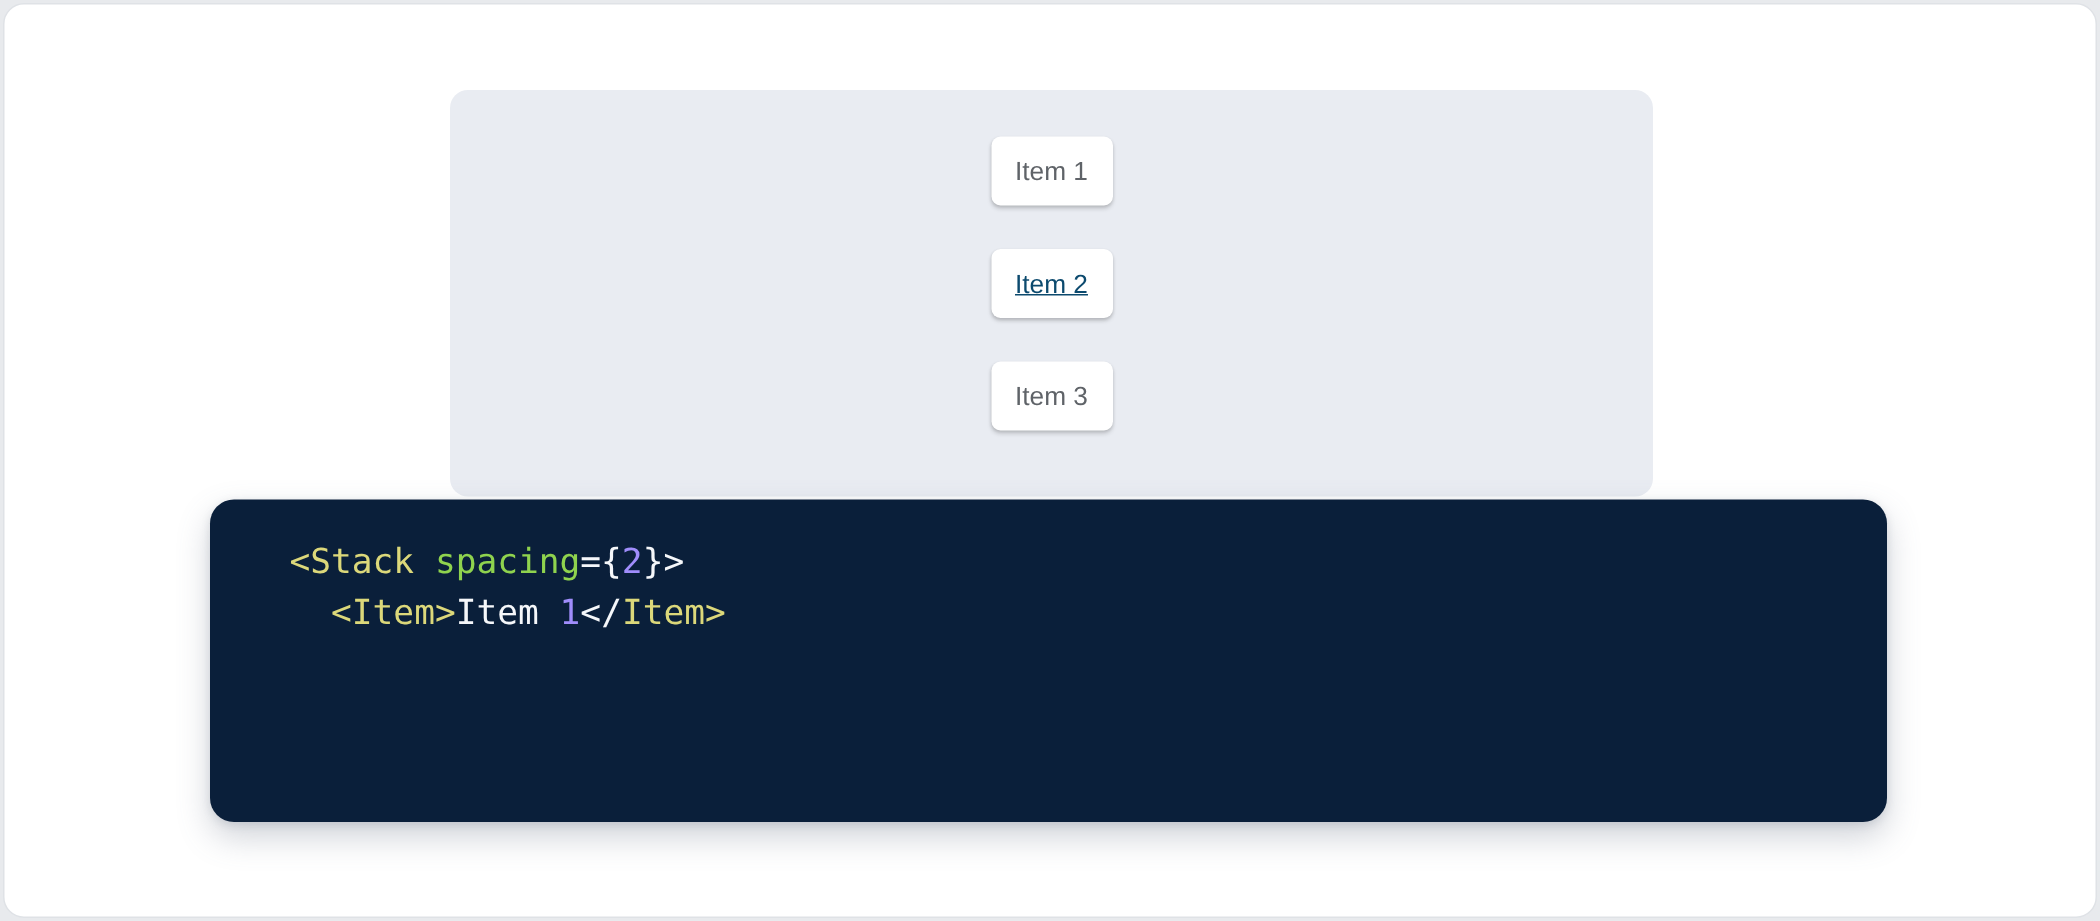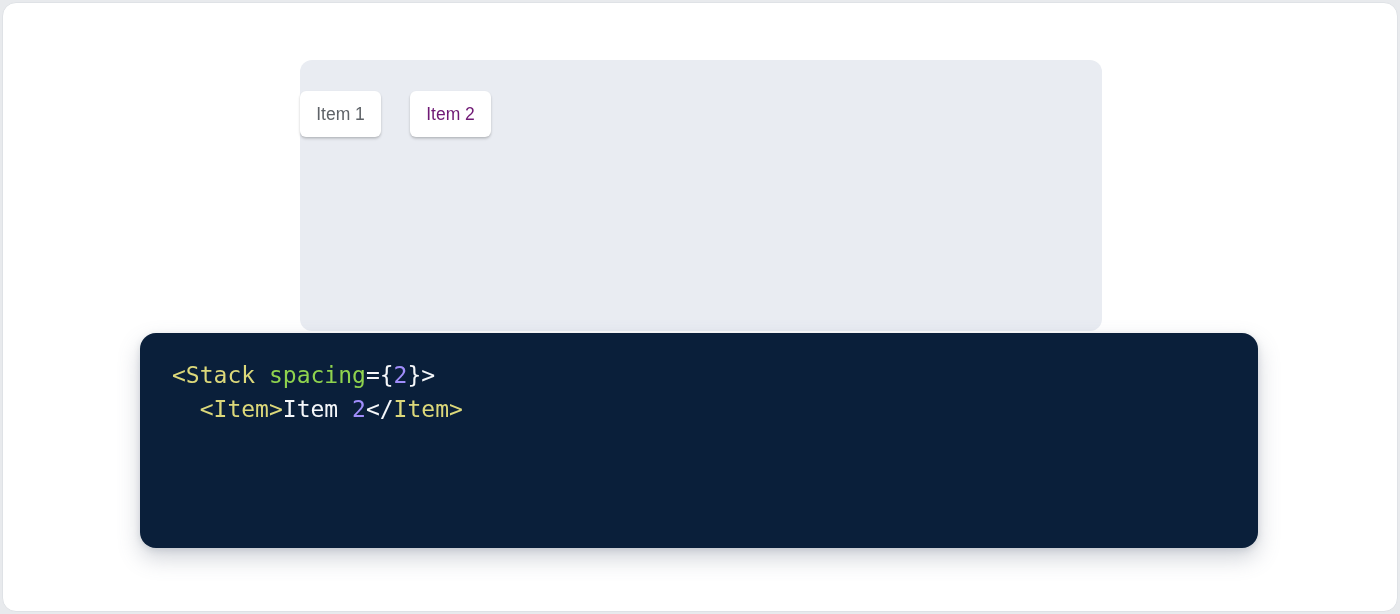--- a/index.html
+++ b/index.html
@@ -19,21 +19,21 @@
     z-index: 0;
   }
   .demo-panel {
     position: absolute; left: 300px; top: 60px;
     width: 802px; height: 271px;
     background: #e9ecf2;
     border-radius: 12px;
     z-index: 1;
   }
   .stack {
-    display: flex; flex-direction: row;
+    display: flex; flex-direction: column;
     align-items: center;
     padding-top: 31px;
     gap: 29px;
   }
   .item {
     width: 81px; height: 46px;
     background: #ffffff;
     border-radius: 6px;
     display: flex; align-items: center; justify-content: center;
     font-size: 17.5px;
@@ -47,36 +47,39 @@
     border-radius: 16px;
     box-shadow: 0 10px 22px rgba(100,110,130,0.30), 0 2px 6px rgba(100,110,130,0.18);
     z-index: 2;
   }
   .code-content {
     padding: 26px 32px;
     font-family: "DejaVu Sans Mono", monospace;
     font-size: 23px;
     line-height: 33.5px;
   }
-  .code-line { white-space: pre; }
+  .code-line { white-space: pre; margin-left: 21px; }
 </style>
 </head>
 <body style="background: rgb(232, 234, 237);">
 
 <div class="app-card" style="background: rgb(255, 255, 255); border-color: rgb(223, 226, 230);"></div>
 
 <div class="demo-panel" style="background: rgb(233, 236, 242);">
   <div class="stack">
     <div class="item" style="color: rgb(95, 99, 104);">
       <span>Item 1</span>
     </div>
-    <div class="item" style="color: #701a75;">
+    <div class="item" style="color: #0c4a6e; text-decoration: underline;">
       <span>Item 2</span>
+    </div>
+    <div class="item" style="color: rgb(95, 99, 104);">
+      <span>Item 3</span>
     </div>
   </div>
 </div>
 
 <div class="code-block" style="background: rgb(10, 31, 58);">
   <div class="code-content">
       <div class="code-line"><span style="color: rgb(220, 216, 122);">&lt;Stack </span><span style="color: rgb(143, 211, 78);">spacing</span><span style="color: rgb(245, 247, 250);">={</span><span style="color: rgb(160, 141, 251);">2</span><span style="color: rgb(245, 247, 250);">}&gt;</span></div>
-      <div class="code-line"><span style="color: rgb(245, 247, 250);">  </span><span style="color: rgb(220, 216, 122);">&lt;Item&gt;</span><span style="color: rgb(245, 247, 250);">Item </span><span style="color: rgb(160, 141, 251);">2</span><span style="color: rgb(245, 247, 250);">&lt;/</span><span style="color: rgb(220, 216, 122);">Item&gt;</span></div>
+      <div class="code-line"><span style="color: rgb(245, 247, 250);">  </span><span style="color: rgb(220, 216, 122);">&lt;Item&gt;</span><span style="color: rgb(245, 247, 250);">Item </span><span style="color: rgb(160, 141, 251);">1</span><span style="color: rgb(245, 247, 250);">&lt;/</span><span style="color: rgb(220, 216, 122);">Item&gt;</span></div>
     </div>
 </div>
 
 </body></html>

